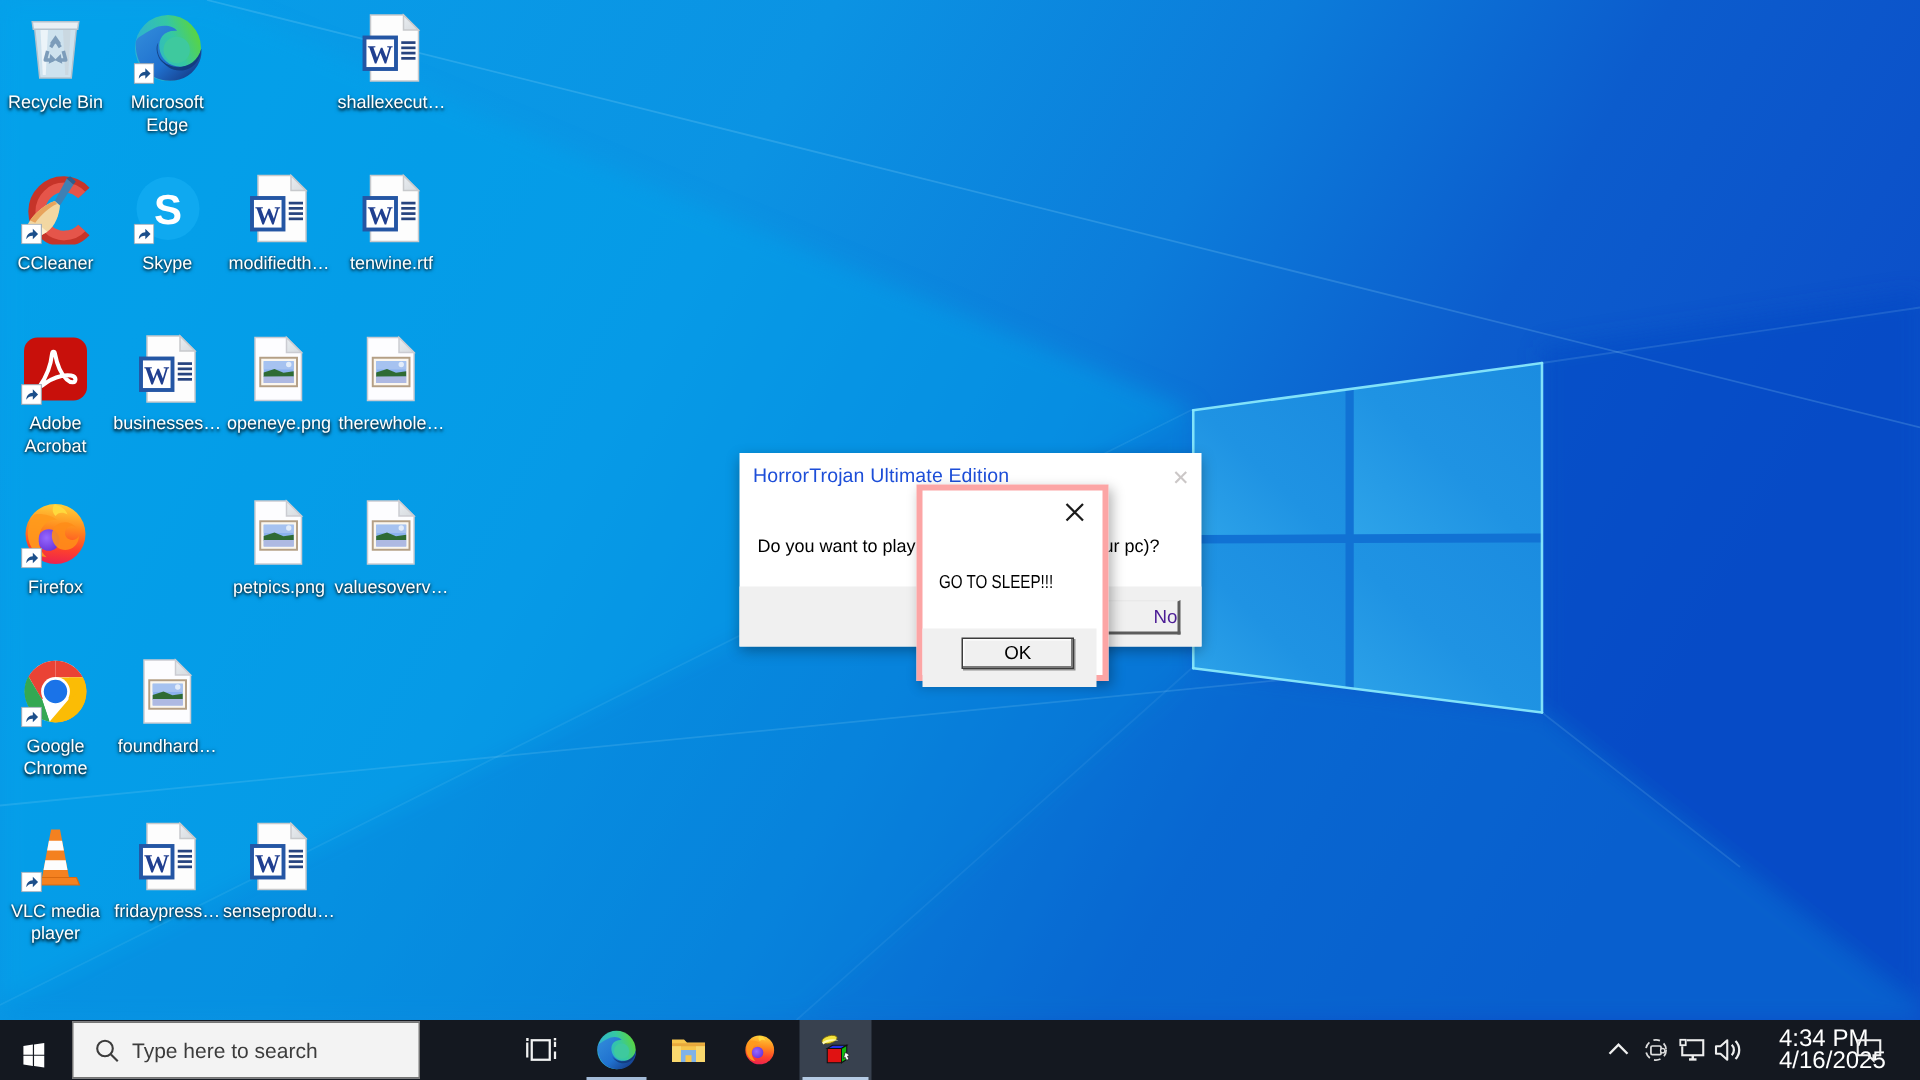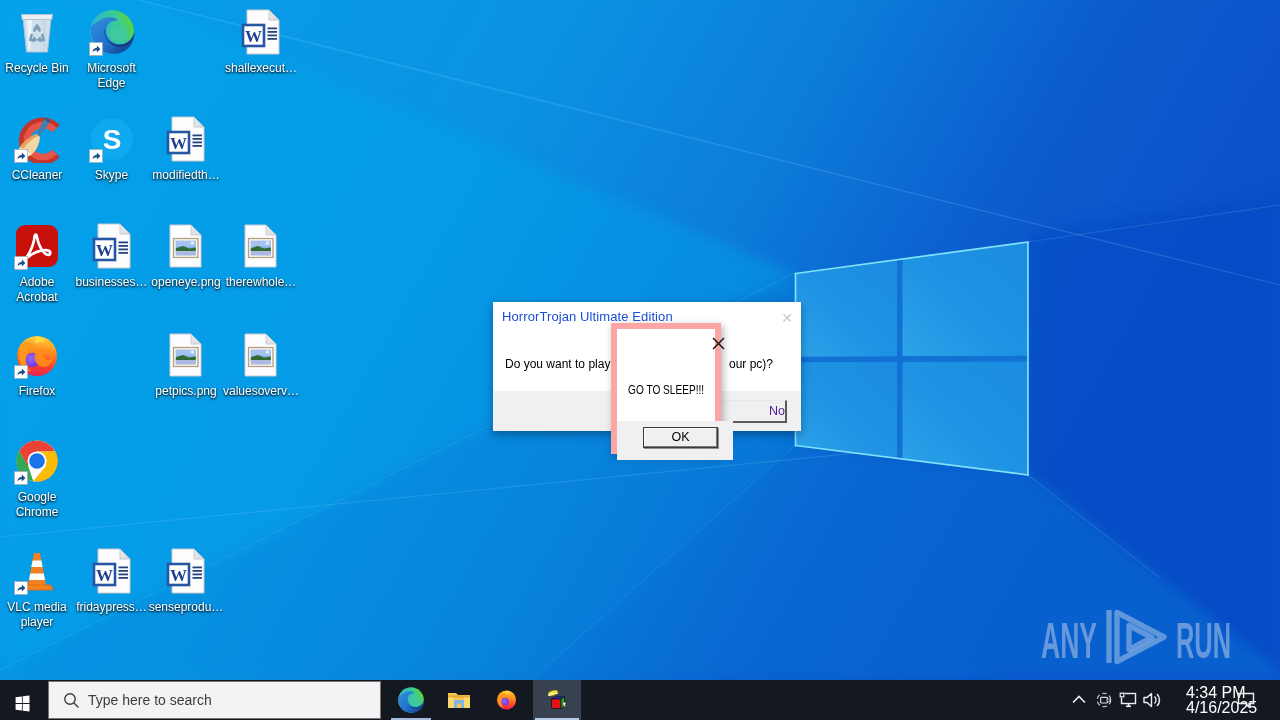--- a/index.html
+++ b/index.html
@@ -13,29 +13,29 @@
 #dlg1{position:absolute;left:493px;top:302px;width:308px;height:129px;background:#fff;
  box-shadow:0 3px 9px rgba(0,0,0,.35);}
 #dlg1 .tit{position:absolute;left:9px;top:7px;font-size:13px;color:#1d4ed8;letter-spacing:0.1px;}
 #dlg1 .x{position:absolute;right:8px;top:8px;color:#cbc7c7;font-size:14px;}
 #dlg1 .msg{position:absolute;left:12px;top:55px;font-size:12px;color:#000;white-space:nowrap;}
 #dlg1 .foot{position:absolute;left:0;top:89px;width:308px;height:40px;background:#f0f0f0;}
 .wbtn{position:absolute;width:75px;height:23px;background:#f0f0f0;
  border-top:1px solid #e9e9e9;border-left:1px solid #e9e9e9;
  border-right:2px solid #5c5c5c;border-bottom:2px solid #5c5c5c;
  font:12.5px "Liberation Sans",sans-serif;color:#4c1d95;text-align:right;line-height:21px;box-sizing:border-box;}
-#dlg2{position:absolute;left:611px;top:323px;width:110px;height:131px;background:#fff;
- border:6px solid #fca5a5;box-sizing:border-box;box-shadow:2px 3px 8px rgba(0,0,0,.3);}
+#dlg2{position:absolute;left:611px;top:323px;width:128px;height:131px;background:#fff;
+ border:4px solid #fca5a5;box-sizing:border-box;box-shadow:2px 3px 8px rgba(0,0,0,.3);}
 #dlg2 .foot{position:absolute;left:0;top:92px;width:116px;height:39px;background:#f0f0f0;}
 #dlg2 .msg{position:absolute;left:11px;top:54px;font-size:12.5px;color:#000;white-space:nowrap;transform:scaleX(0.81);transform-origin:0 50%;}
 #okb{position:absolute;left:26px;top:98px;width:75px;height:21px;background:#f0f0f0;
  border:1px solid #3c3c3c;box-shadow:inset -1px -1px 0 #7a7a7a,inset 1px 1px 0 #fdfdfd,1px 1px 0 #8f8f8f;
  font:12.5px "Liberation Sans",sans-serif;text-align:center;line-height:19px;box-sizing:border-box;}
 #tbar{position:absolute;left:0;top:680px;width:1280px;height:40px;background:#141820;}
-#sbox{position:absolute;left:48px;top:1px;width:333px;height:38px;background:#f3f3f3;
+#sbox{position:absolute;left:48px;top:1px;width:232px;height:38px;background:#f3f3f3;
  border:1px solid #757575;box-sizing:border-box;}
 #sbox span{position:absolute;left:39px;top:10px;font-size:14px;color:#3c3c3c;}
 .clk{position:absolute;color:#fff;font-size:12px;text-align:center;width:90px;}
 #wm{position:absolute;left:1036px;top:600px;width:220px;height:72px;}
 </style>
 </head>
 <body>
 <div id="desk">
 <svg id="wall" width="1280" height="680" viewBox="0 0 1280 680">
  <defs>
@@ -205,20 +205,28 @@
       <div class="lbl">Skype</div>
     </div>
 <div class="ico" style="left:147px;top:115px">
       <div style="position:relative;width:48px;height:48px;margin:0 auto">
         <svg class="g" width="48" height="48" viewBox="0 0 48 48">
           <use href="#wordico"></use>
         </svg>
       </div>
       <div class="lbl">modifiedth…</div>
     </div>
+<div class="ico" style="left:222px;top:115px">
+      <div style="position:relative;width:48px;height:48px;margin:0 auto">
+        <svg class="g" width="48" height="48" viewBox="0 0 48 48">
+          <use href="#wordico"></use>
+        </svg>
+      </div>
+      <div class="lbl">tenwine.rtf</div>
+    </div>
 <div class="ico" style="left:-2px;top:222px">
       <div style="position:relative;width:48px;height:48px;margin:0 auto">
         <svg class="g" width="48" height="48" viewBox="0 0 48 48">
 <rect x="3" y="3" width="42" height="42" rx="9" fill="#c8100b"></rect>
 <path d="M13.5,35.5 C18,29 21,20.5 21.7,13.8 C21.9,12.2 23.3,12.1 23.6,13.6 C24.8,20 27.6,27.4 31.5,31 C34.5,33.8 37.3,33.3 37.3,30.8 C37.3,28.2 32.6,27.6 28,28.6 C23.5,29.6 18.5,32.2 15,35.2" fill="none" stroke="#fff" stroke-width="2.7" stroke-linecap="round"></path>
 </svg>
         <svg width="14" height="14" viewBox="0 0 16 16" style="position:absolute;left:1px;top:34px">
           <use href="#scut"></use>
         </svg>
       </div>
@@ -303,20 +311,28 @@
 <path d="M6,14.1 L15.1,29.6 L20,44.1 A20.5,20.5 0 0 1 6,14.1 Z" fill="#34a853"></path>
 <circle cx="24" cy="24" r="9.6" fill="#fff"></circle>
 <circle cx="24" cy="24" r="7.8" fill="#1a73e8"></circle>
 </svg>
         <svg width="14" height="14" viewBox="0 0 16 16" style="position:absolute;left:1px;top:34px">
           <use href="#scut"></use>
         </svg>
       </div>
       <div class="lbl">Google<br>Chrome</div>
     </div>
+<div class="ico" style="left:72.5px;top:437px">
+      <div style="position:relative;width:48px;height:48px;margin:0 auto">
+        <svg class="g" width="48" height="48" viewBox="0 0 48 48">
+          <use href="#imgico"></use>
+        </svg>
+      </div>
+      <div class="lbl">foundhard…</div>
+    </div>
 <div class="ico" style="left:-2px;top:547px">
       <div style="position:relative;width:48px;height:48px;margin:0 auto">
         <svg class="g" width="48" height="48" viewBox="0 0 48 48">
 <path d="M21,6 L27,6 L33,38 L15,38 Z" fill="#f48120"></path>
 <path d="M19.6,13.5 L28.4,13.5 L29.6,20 L18.4,20 Z" fill="#fdfdfd"></path>
 <path d="M17.2,26.5 L30.8,26.5 L32,33 L16,33 Z" fill="#fdfdfd"></path>
 <path d="M10,38 L38,38 L40,43 L8,43 Z" fill="#f48120"></path>
 <path d="M10,38 L38,38 L40,43 L8,43 Z" fill="none" stroke="#d96a10" stroke-width="0.8"></path>
 </svg>
         <svg width="14" height="14" viewBox="0 0 16 16" style="position:absolute;left:1px;top:34px">
@@ -353,33 +369,20 @@
 </div>
 <div id="dlg2">
  <svg width="13" height="13" viewBox="0 0 13 13" style="position:absolute;left:95px;top:8px">
   <path d="M1,1 L12,12 M12,1 L1,12" stroke="#1b1b1b" stroke-width="1.5"></path>
  </svg>
  <div class="msg">GO TO SLEEP!!!</div>
  <div class="foot"></div>
  <div id="okb">OK</div>
 </div>
 
-<div id="wm">
- <svg width="220" height="72" viewBox="0 0 220 72">
-  <g fill="none" stroke="#cdd9ec" stroke-opacity="0.45" stroke-width="5.4" stroke-linejoin="round">
-   <path d="M73,10 L73,63"></path>
-   <path d="M81,61.5 L81,12.5 L128,37 Z"></path>
-   <path d="M93,25.5 L93,49.5 L116,37.5 Z"></path>
-  </g>
-  <g fill="#c3d2e8" fill-opacity="0.5" font-family="Liberation Sans" font-size="50" font-weight="bold">
-   <text x="5" y="58" textLength="56" lengthAdjust="spacingAndGlyphs">ANY</text>
-   <text x="140" y="58" textLength="55" lengthAdjust="spacingAndGlyphs">RUN</text>
-  </g>
- </svg>
-</div>
 
 <svg width="0" height="0" style="position:absolute">
  <defs>
  <symbol id="tbedge" viewBox="0 0 48 48">
 <circle cx="24" cy="24" r="22" fill="url(#eg1)"></circle>
 <path d="M2.5,20 C2,32 8,42 19,45 C30,48 41,43 45,33 C46.2,30 46.6,27 46.2,24.5 C45,31 40,35.5 34,36.3 C26,37.3 19.5,32 18.3,24.5 C17.3,17.5 21.5,11.8 30,12.5 C27,8.5 19,8 13.5,11.5 C7.5,15 3,17 2.5,20 Z" fill="url(#eg3)"></path>
 <circle cx="29.8" cy="25.3" r="8.8" fill="#3ec99e"></circle>
 <path d="M21,25.3 a8.8,8.8 0 0 0 12,8.2 a8.8,8.8 0 0 1 -12,-8.2 Z" fill="#2ba887" opacity="0.6"></path>
 <path d="M46.2,24.5 C44,33 36,38 28,36.5 C24,35.8 21,33.8 19.2,31 C22,37 29,40.5 36,38.5 C42,36.7 46,31 46.2,24.5 Z" fill="#123a7a" opacity="0.85"></path>
 </symbol>

